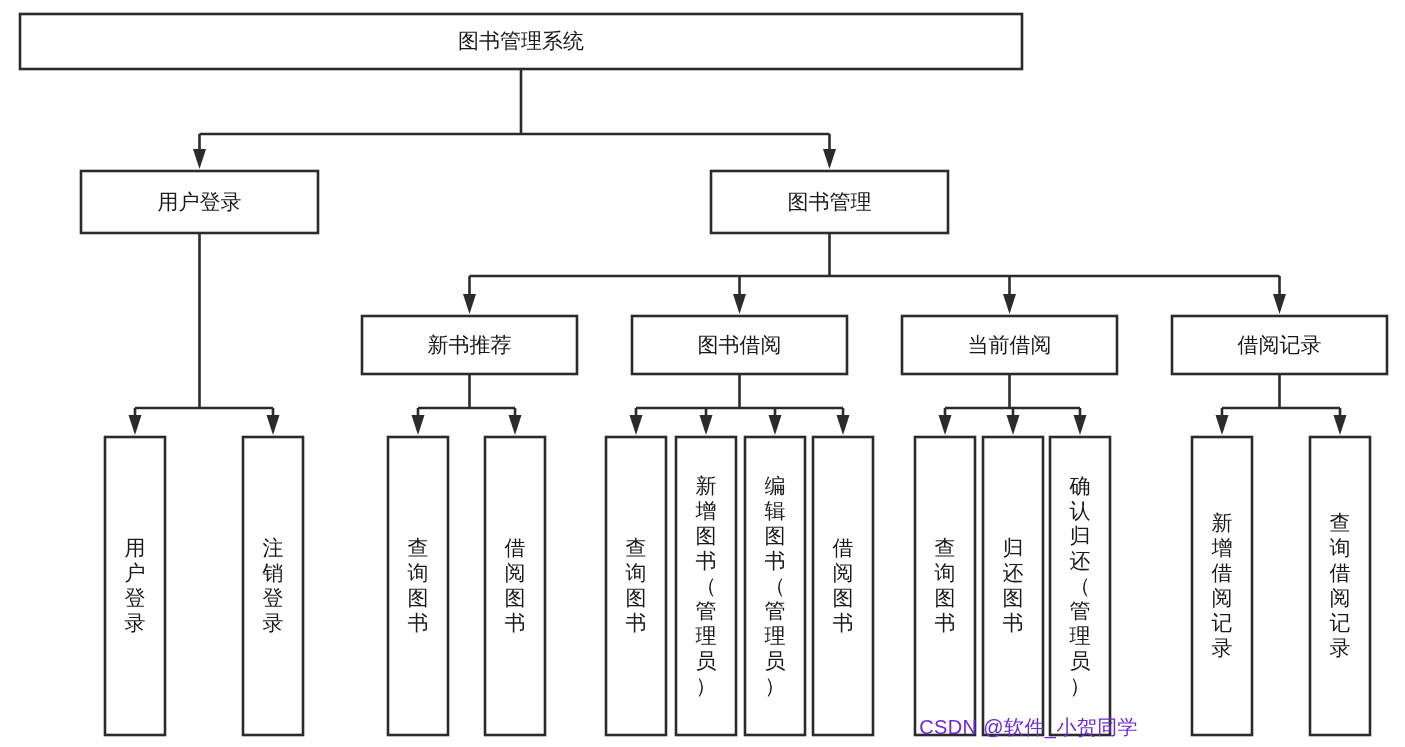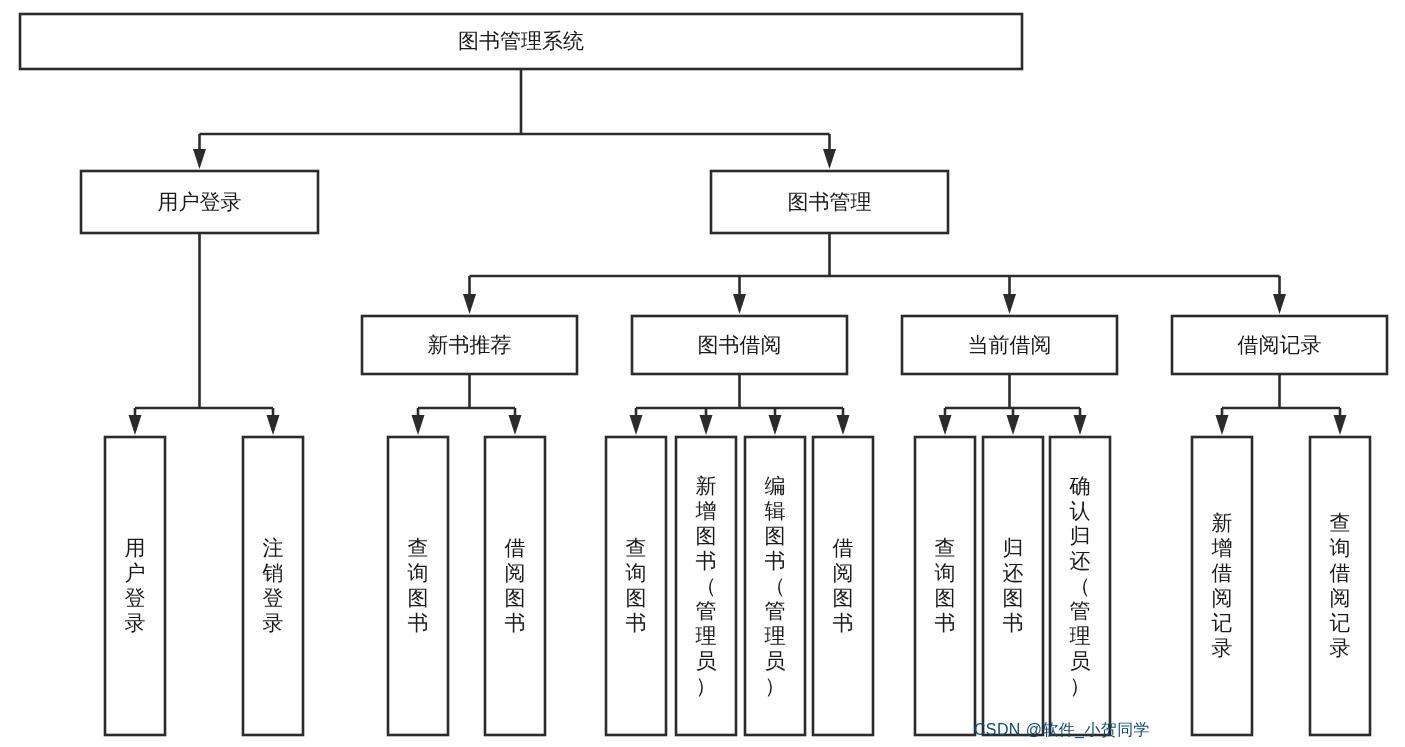--- a/index.html
+++ b/index.html
@@ -51,25 +51,25 @@
     dominant-baseline: middle;
   }
   .node-label-v {
     font-family: "Liberation Sans", "DejaVu Sans", sans-serif;
     font-size: 21px;
     fill: #1a1a1a;
     text-anchor: middle;
   }
   .watermark {
     position: absolute;
-    right: 19px;
+    right: 31px;
     bottom: 6px;
     font-family: "Liberation Sans", "DejaVu Sans", sans-serif;
-    font-size: 16px;
-    color: #0c4a6e;
+    font-size: 20px;
+    color: #6d28d9;
     white-space: nowrap;
     letter-spacing: 0.4px;
     pointer-events: none;
   }
 </style>
 </head>
 <body>
 
 <div id="diagram-root">
   <svg id="flowchart" viewBox="0 0 1405 747">

